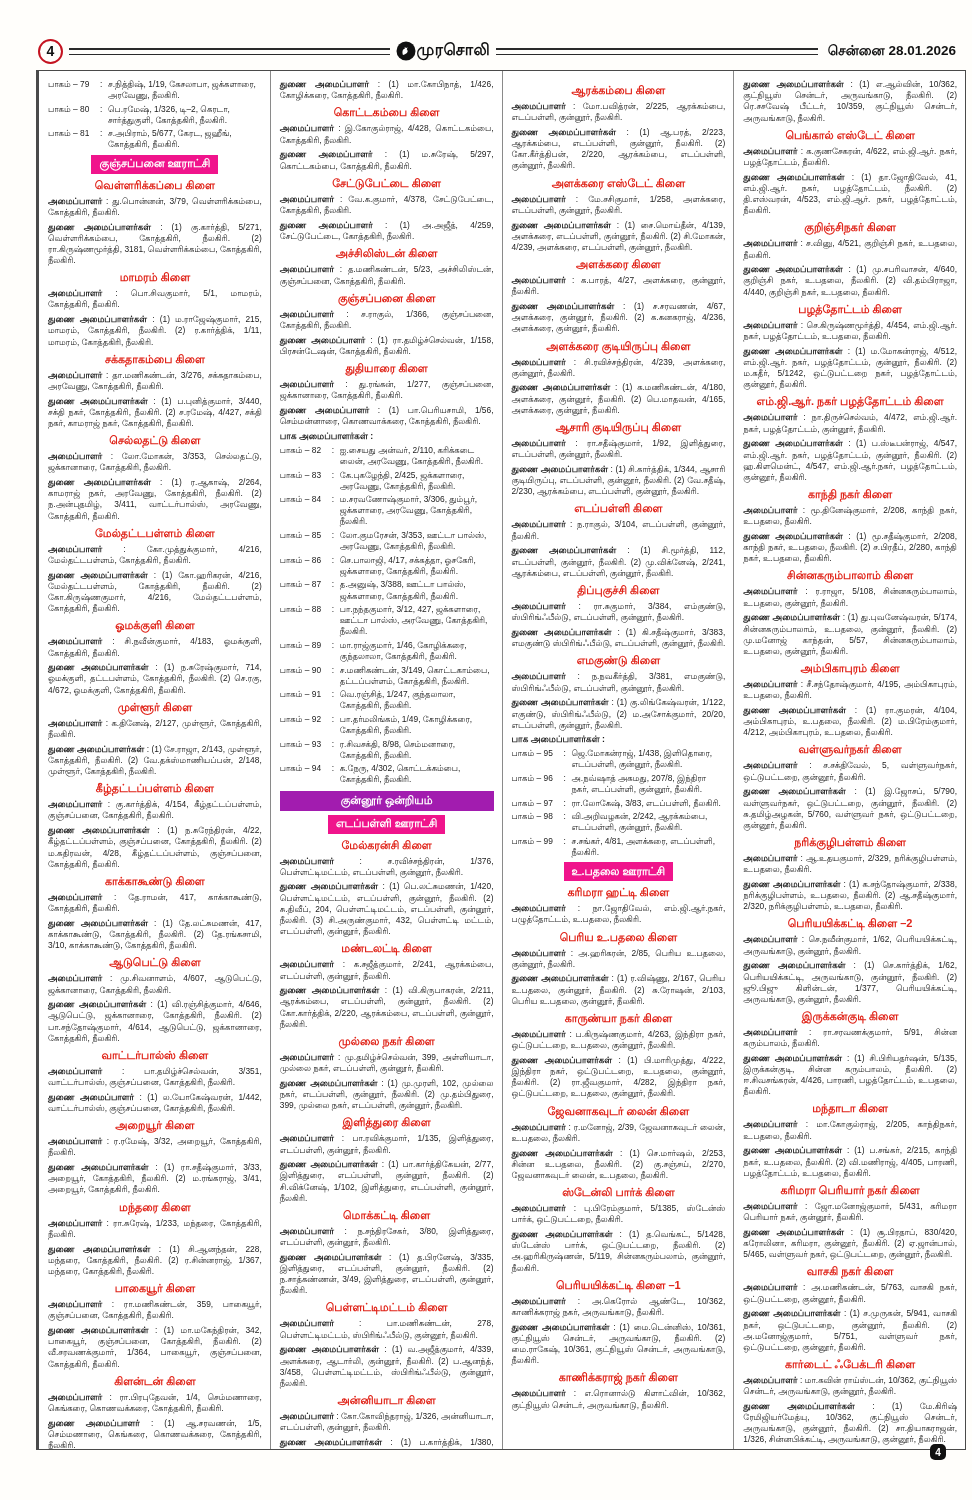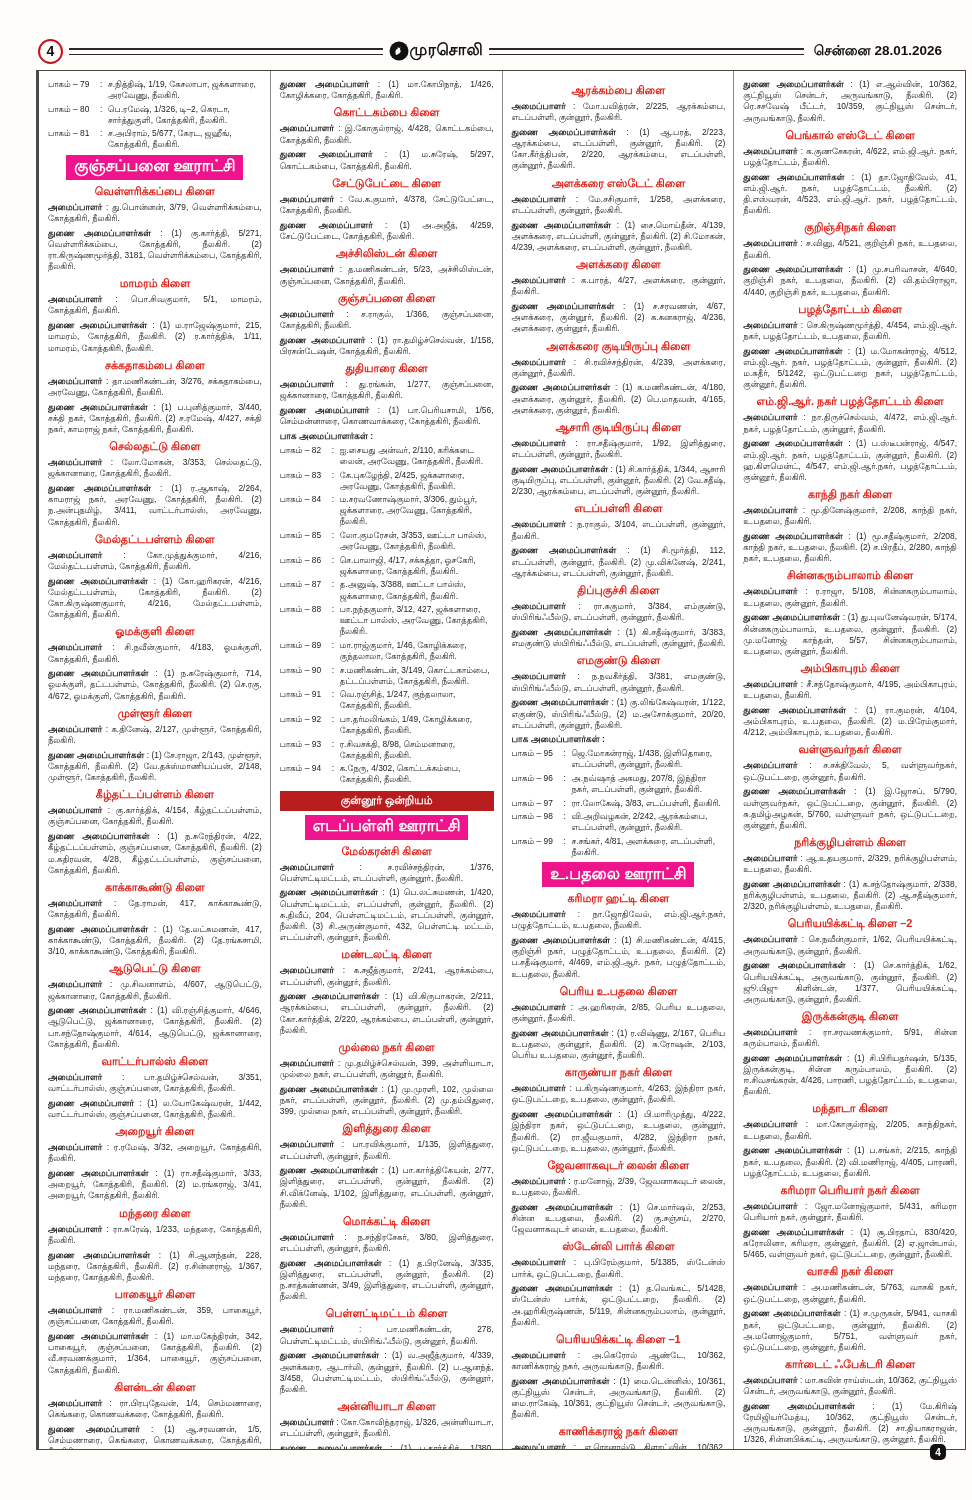--- a/index.html
+++ b/index.html
@@ -6,31 +6,31 @@
   body{width:972px;height:1500px;background:#fffefb;position:relative;
        font-family:"Liberation Sans","DejaVu Sans",sans-serif;color:#1c1c1c;overflow:hidden;}
   
   .masthead{position:absolute;left:0;top:36px;width:972px;height:30px;display:flex;align-items:center;}
   .page-circle{width:21px;height:21px;border:2px solid #c41320;border-radius:50%;margin-left:38px;
        display:flex;align-items:center;justify-content:center;font-weight:bold;font-size:14px;color:#111;flex:0 0 auto;}
   .h-rule{flex:1 1 auto;height:4px;border-top:2px solid #2a2a2a;border-bottom:1px solid #2a2a2a;margin:0 6px;}
   .logo-wrap{display:flex;align-items:center;flex:0 0 auto;}
   .logo-circle{width:20px;height:20px;}
   .logo-text{font-weight:bold;font-size:16px;color:#111;letter-spacing:.5px;}
-  .edition{font-weight:bold;font-size:13.5px;color:#111;margin:0 30px 0 4px;flex:0 0 auto;}
+  .edition{font-weight:bold;font-size:13.5px;color:#111;margin:0 16px 0 4px;flex:0 0 auto;}
   
   .body-box{position:absolute;left:36px;top:70px;width:926px;height:1378px;
        border:1px solid #4a4a4a;border-left:3px solid #4a4a4a;display:flex;background:#fff;}
   .page-column{flex:1 1 0;padding:8px 8px 6px 9px;border-right:1px solid #8a8a8a;overflow:hidden;}
   .page-column:last-child{border-right:none;}
   
   .branch-heading{color:#e02318;font-weight:bold;font-size:11px;text-align:center;margin:5px 0 3px 0;}
-  .ward-banner{background:#f0148c;color:#fff;font-weight:bold;font-size:16px;text-align:center;
+  .ward-banner{background:#f0148c;color:#fff;font-weight:bold;font-size:11px;text-align:center;
        margin:4px auto 3px auto;padding:2.5px 8px;width:max-content;max-width:100%;}
-  .union-banner{background:#b91c1c;color:#fff;font-weight:bold;font-size:11px;text-align:center;
+  .union-banner{background:#a21caf;color:#fff;font-weight:bold;font-size:11px;text-align:center;
        margin:5px 0 3px 0;padding:3px 2px;}
   .para{font-size:8.4px;line-height:1.32;text-align:justify;margin:0 0 3.5px 0;}
   .para b{font-size:8.6px;}
   .parts-heading{font-weight:bold;font-size:8.8px;text-align:left;margin:3px 0 3px 0;}
   .part-row{display:flex;font-size:8.4px;line-height:1.32;margin:0 0 2.5px 0;}
   .part-label{flex:0 0 52px;white-space:nowrap;}
   .part-colon{flex:0 0 8px;}
   .part-text{flex:1 1 auto;text-align:left;}
   
   .footer-badge{position:absolute;right:26px;top:1444px;width:16px;height:16px;background:#111;border-radius:5px;
@@ -279,21 +279,20 @@
         </div>
         <div class="part-row">
           <span class="part-label">பாகம் – 99</span>
           <span class="part-colon">:</span>
           <span class="part-text">ச.சங்கர், 4/81, அளக்கரை, எடப்பள்ளி, நீலகிரி.</span>
         </div>
       </div>
       <div class="ward-banner">உ.பதலை ஊராட்சி</div>
       <div class="branch-heading">கரிமரா ஹட்டி கிளை</div>
       <p class="para"><b>அமைப்பாளர்</b> : நா.ஜோதிவேல், எம்.ஜி.ஆர்.நகர், பழுத்தோட்டம், உ.பதலை, நீலகிரி.</p>
-      <p class="para"><b>துணை அமைப்பாளர்கள்</b> : (1) சி.மணிகண்டன், 4/415, குறிஞ்சி நகர், பழுத்தோட்டம், உ.பதலை, நீலகிரி. (2) ப.சதீஷ்குமார், 4/469, எம்.ஜி.ஆர். நகர், பழுத்தோட்டம், உ.பதலை, நீலகிரி.</p>
       <div class="branch-heading">பெரிய உ.பதலை கிளை</div>
       <p class="para"><b>அமைப்பாளர்</b> : அ.ஹரிகரன், 2/85, பெரிய உ.பதலை, குன்னூர், நீலகிரி.</p>
       <p class="para"><b>துணை அமைப்பாளர்கள்</b> : (1) ர.விஷ்ணு, 2/167, பெரிய உ.பதலை, குன்னூர், நீலகிரி. (2) சு.ரோஷன், 2/103, பெரிய உ.பதலை, குன்னூர், நீலகிரி.</p>
       <div class="branch-heading">காருண்யா நகர் கிளை</div>
       <p class="para"><b>அமைப்பாளர்</b> : ப.கிருஷ்ணகுமார், 4/263, இந்திரா நகர், ஒட்டுபட்டறை, உ.பதலை, குன்னூர், நீலகிரி.</p>
       <p class="para"><b>துணை அமைப்பாளர்கள்</b> : (1) பி.மாரிமுத்து, 4/222, இந்திரா நகர், ஒட்டுபட்டறை, உ.பதலை, குன்னூர், நீலகிரி. (2) ரா.ஜீவகுமார், 4/282, இந்திரா நகர், ஒட்டுபட்டறை, உ.பதலை, குன்னூர், நீலகிரி.</p>
       <div class="branch-heading">ஜேவனாகவுடர் லைன் கிளை</div>
       <p class="para"><b>அமைப்பாளர்</b> : ர.மனோஜ், 2/39, ஜேவனாகவுடர் லைன், உ.பதலை, நீலகிரி.</p>
       <p class="para"><b>துணை அமைப்பாளர்கள்</b> : (1) செ.மார்ஷல், 2/253, சின்ன உ.பதலை, நீலகிரி. (2) கு.சஞ்சய், 2/270, ஜேவனாகவுடர் லைன், உ.பதலை, நீலகிரி.</p>
       <div class="branch-heading">ஸ்டேன்லி பார்க் கிளை</div>

